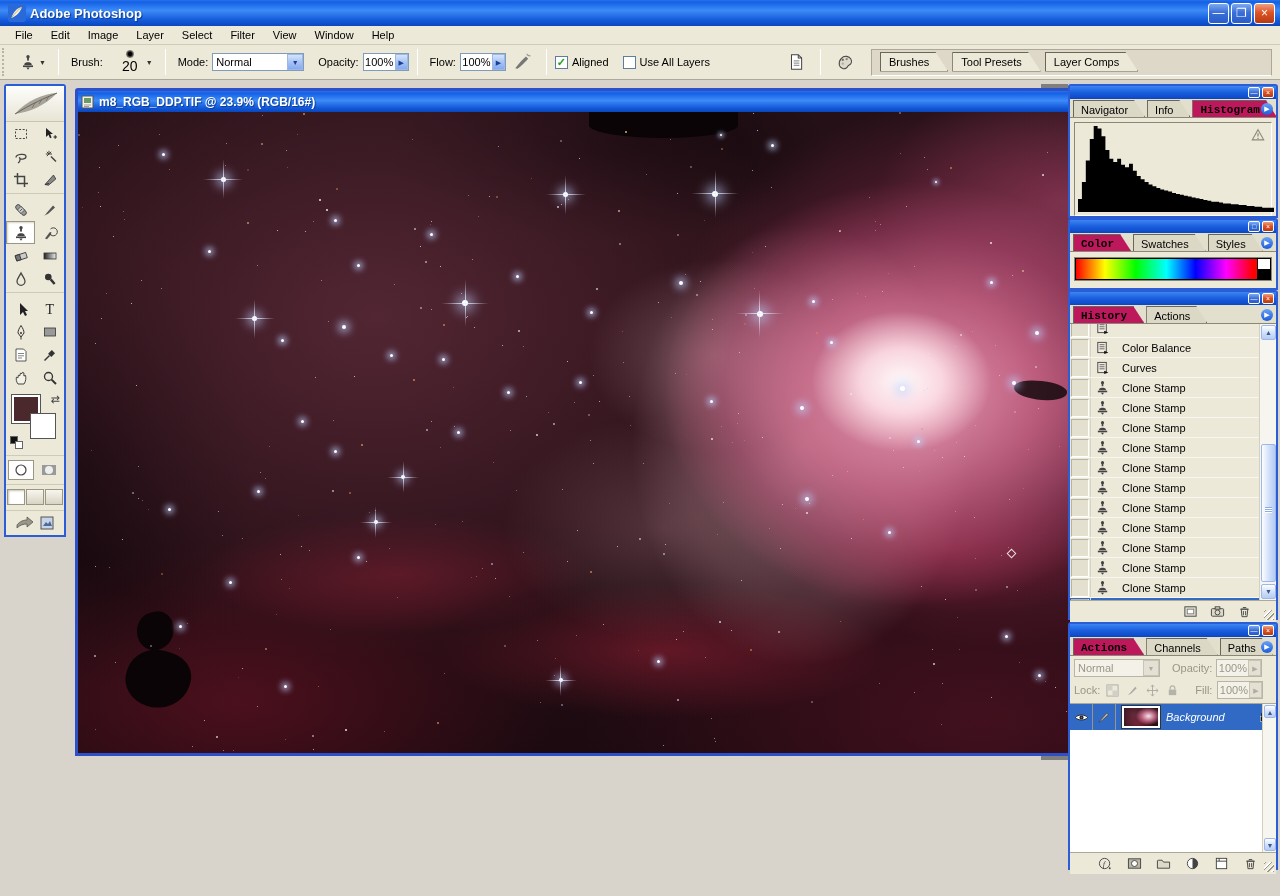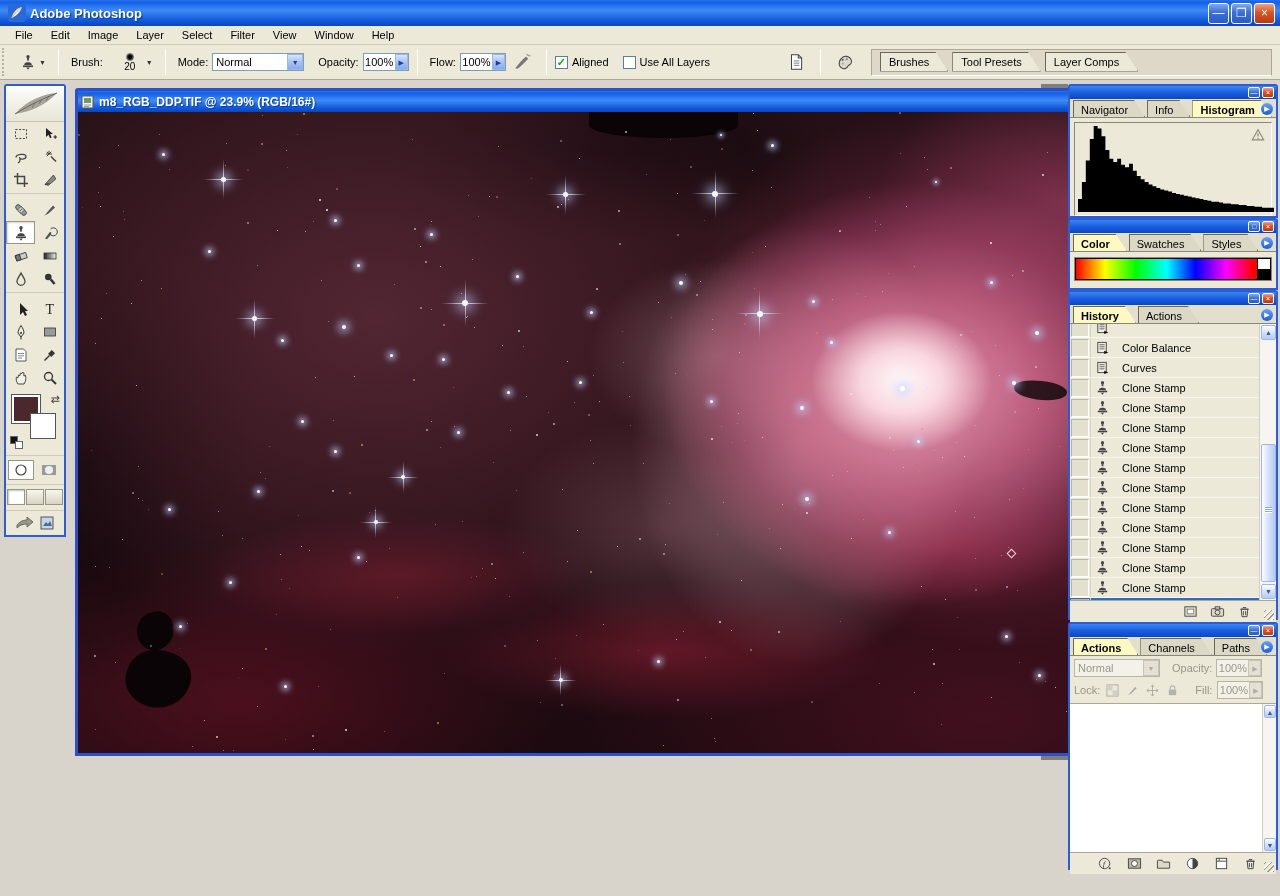--- a/index.html
+++ b/index.html
@@ -23,21 +23,21 @@
 
 
 .optionsbar { position:absolute; left:0; top:45px; width:1280px; height:35px; background:#ece9d8; border-bottom:1px solid #aca899; display:flex; align-items:center; }
 .opt-grip { width:8px; height:28px; margin-left:2px; border-left:2px dotted #b8b4a2; }
 .opt-sep { width:1px; height:26px; background:#aca899; border-right:1px solid #fff; margin:0 8px; }
 .opt-label { margin:0 4px; }
 .tool-preset-btn { display:flex; align-items:center; gap:3px; padding:2px 4px; margin-left:6px; }
 .dd-arrow { font-size:7px; color:#333; }
 .brush-preview { display:flex; flex-direction:column; align-items:center; width:26px; }
 .brush-dot { width:8px; height:8px; border-radius:50%; background:radial-gradient(circle,#000 30%,rgba(0,0,0,.25) 75%, transparent); }
-.brush-size { font-size:10px; }
+.brush-size { font-size:14px; }
 .xp-select { display:flex; width:92px; height:18px; background:#fff; border:1px solid #7f9db9; align-items:center; }
 .xp-select .sel-text { flex:1; padding-left:3px; }
 .xp-select .sel-btn { width:16px; height:16px; background:linear-gradient(180deg,#d6e4fb,#a8c4f4 50%,#86aaf0); border:1px solid #9cb8e6; color:#1c3f94; font-size:7px; text-align:center; line-height:15px; }
 .val-box { display:flex; width:46px; height:18px; background:#fff; border:1px solid #7f9db9; align-items:center; }
 .val-box .val-text { flex:1; text-align:center; }
 .val-box .sel-btn { width:13px; height:16px; background:linear-gradient(180deg,#d6e4fb,#a8c4f4 50%,#86aaf0); border:1px solid #9cb8e6; color:#1c3f94; font-size:7px; text-align:center; line-height:15px; }
 .xp-check { width:13px; height:13px; background:#fff; border:1px solid #5a7da0; margin-right:4px; display:inline-block; text-align:center; line-height:11px; color:#21a121; font-size:11px; font-weight:bold; }
 .opt-iconbtn { width:24px; height:24px; display:flex; align-items:center; justify-content:center; margin:0 4px; }
 .palette-well { flex:1; height:27px; margin:0 8px 0 10px; background:#ddd8c8; border:1px solid #aca899; border-bottom-color:#fff; display:flex; align-items:flex-start; padding-left:8px; }
 .well-tab { height:20px; margin-top:2px; padding:3px 18px 0 8px; background:#ece9d8; border:1px solid #6a675a; clip-path:polygon(0 0, calc(100% - 13px) 0, 100% 100%, 0 100%); margin-right:4px; }
@@ -95,21 +95,21 @@
 .spike { position:absolute; background:linear-gradient(90deg,transparent,rgba(235,240,255,.9),transparent); }
 .brush-cursor { position:absolute; width:7px; height:7px; border:1px solid rgba(255,255,255,.85); transform:rotate(45deg); }
 
 
 .palette { position:absolute; left:1068px; width:210px; background:#ece9d8; border:2px solid #2b5dd7; border-radius:3px 3px 0 0; }
 .pal-titlebar { height:13px; background:linear-gradient(180deg,#3c85f2,#1a5ede 50%,#0b46c4); display:flex; justify-content:flex-end; align-items:center; gap:2px; padding-right:2px; }
 .pal-btn { width:12px; height:11px; border:1px solid #fff; border-radius:2px; color:#fff; font-size:7px; line-height:9px; text-align:center; background:linear-gradient(180deg,#7da8f0,#3a6fd8 50%,#2a5cc8); }
 .pal-btn.close { background:linear-gradient(180deg,#f0a080,#dd5326 45%,#b63a12); }
 .pal-tabs { height:19px; display:flex; align-items:flex-end; padding-left:3px; border-bottom:1px solid #8a8778; position:relative; background:#e2dfcd; }
 .ptab { height:17px; padding:3px 16px 0 7px; border:1px solid #6a675a; border-bottom:none; background:#dcd8c6; clip-path:polygon(0 0, calc(100% - 11px) 0, 100% 100%, 0 100%); margin-right:2px; white-space:nowrap; }
-.ptab.active { background:#fef9c3; font-weight:bold; }
+.ptab.active { background:#be185d; font-weight:bold;font-family:Liberation Mono, monospace; }
 .pal-menu-btn { position:absolute; right:3px; top:4px; width:12px; height:12px; border-radius:50%; background:linear-gradient(180deg,#6aa0f4,#1a5ede); color:#fff; font-size:7px; text-align:center; line-height:12px; }
 
 
 .hist-box { margin:4px; height:94px; background:#ece9d8; border:1px solid #8a8778; border-right-color:#fff; border-bottom-color:#fff; position:relative; padding:3px; }
 .hist-warning { position:absolute; right:6px; top:5px; width:14px; height:14px; }
 
 
 .spectrum-wrap { margin:5px 4px 6px 4px; border:1px solid #8a8778; height:24px; display:flex; background:#000; padding:1px; }
 .spectrum { flex:1; background:linear-gradient(90deg,#f00 0%,#ff0 16%,#0f0 33%,#0ff 50%,#00f 66%,#f0f 83%,#f00 98%); }
 .spectrum-bw { width:12px; background:linear-gradient(180deg,#fff 0 50%,#000 50% 100%); margin-left:1px; }
@@ -1228,20 +1228,42 @@
             <path d="M4.5 6 V4.5 a2.5 2.5 0 0 1 5 0 V6" fill="none" stroke="#888" stroke-width="1.3"></path>
           </svg>
         </span>
       <span class="gray-text" style="margin-left:10px">Fill:</span>
       <div class="val-box">
         <span class="val-text">100%</span>
         <span class="sel-btn">▶</span>
       </div>
     </div>
     <div class="layers-list">
+      <div class="layer-row selected">
+        <div class="lr-cell">
+          <svg viewBox="0 0 16 16" width="15" height="15">
+              <path d="M1.5 8 C4 4.5 12 4.5 14.5 8 C12 11.5 4 11.5 1.5 8 Z" fill="#fff" stroke="#222"></path>
+              <circle cx="8" cy="8" r="2.2" fill="#222"></circle>
+              <circle cx="8" cy="8" r="0.9" fill="#668"></circle>
+            </svg>
+        </div>
+        <div class="lr-cell">
+          <svg viewBox="0 0 16 16" width="14" height="14">
+              <path d="M2 14 C4 12 4 11.5 5 10.5 L11 3.5 L13 5.5 L6.5 11.5 C5.5 12.5 4 12.5 2 14 Z" fill="#b8b4a4" stroke="#444" stroke-width="0.8"></path>
+            </svg>
+        </div>
+        <div class="layer-thumb"></div>
+        <span class="layer-name">Background</span>
+        <span class="layer-lock-badge">
+          <svg viewBox="0 0 14 14" width="12" height="12">
+              <rect x="3" y="6" width="8" height="6" fill="#111" stroke="#eee" stroke-width="0.6"></rect>
+              <path d="M4.5 6 V4.5 a2.5 2.5 0 0 1 5 0 V6" fill="none" stroke="#111" stroke-width="1.4"></path>
+            </svg>
+        </span>
+      </div>
       <div class="pal-scrollbar" style="width:14px;">
         <div class="sb-arrow" style="top:1px; width:12px; height:13px;">▲</div>
         <div class="sb-arrow" style="bottom:1px; width:12px; height:13px;">▼</div>
       </div>
     </div>
     <div class="pal-bottombar" style="justify-content:flex-start; gap:14px; padding-left:28px;">
       <span>
           <svg viewBox="0 0 16 16" width="15" height="15">
             <circle cx="7" cy="8" r="5.5" fill="none" stroke="#444"></circle>
             <text x="5" y="11.5" font-size="9" font-style="italic" fill="#444" font-family="serif">f</text>

